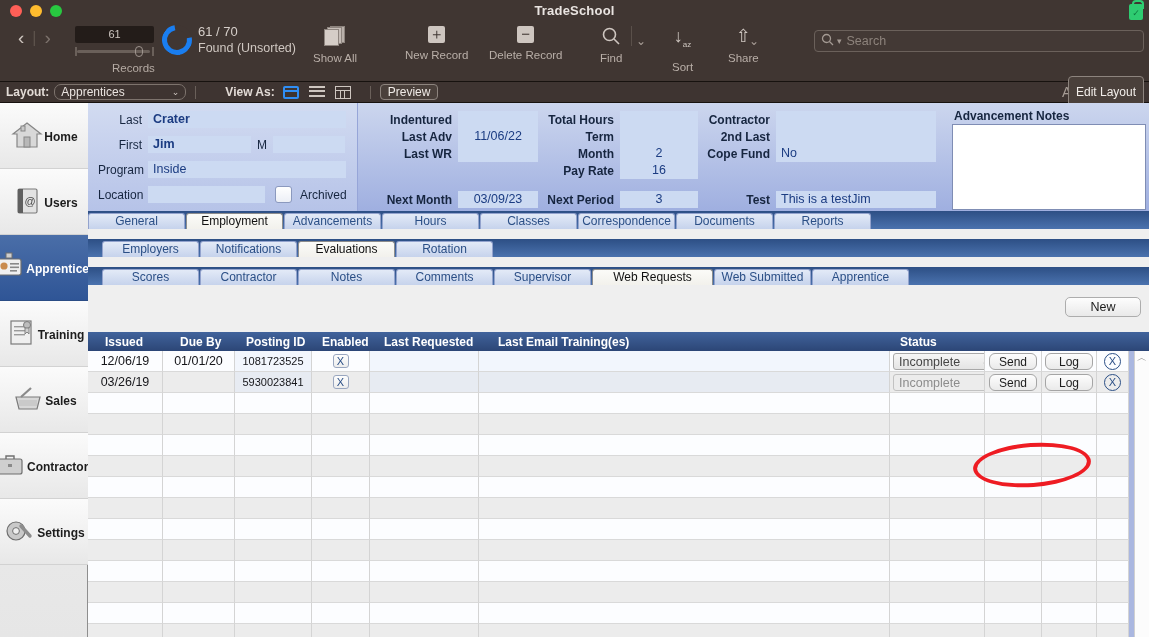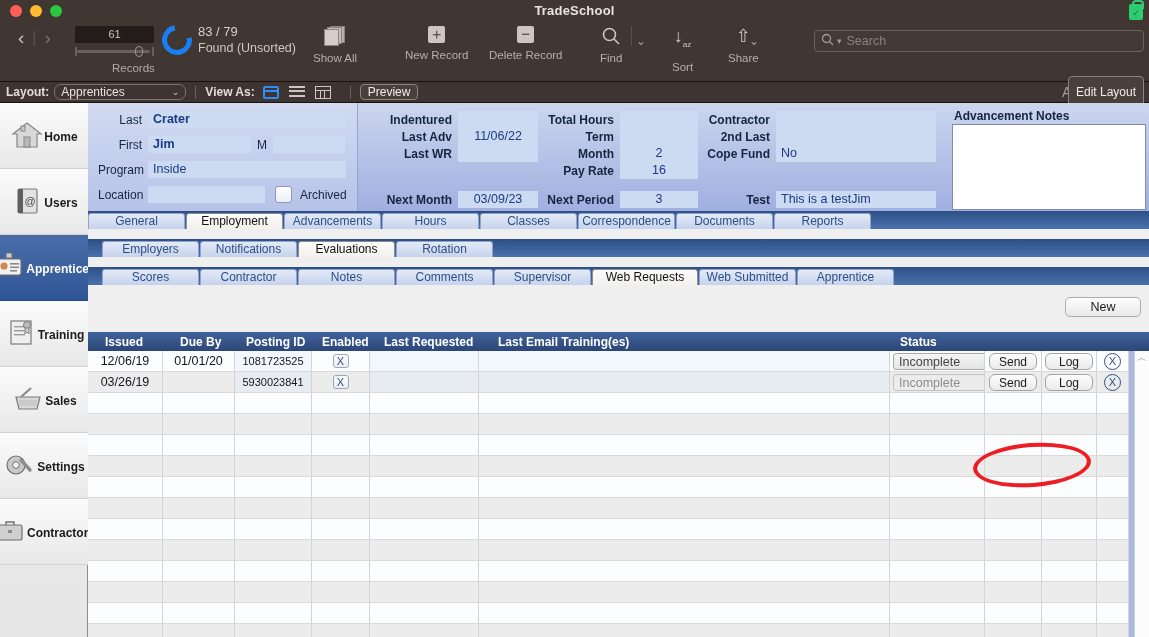--- a/index.html
+++ b/index.html
@@ -150,21 +150,21 @@
     color: #e2dbd6; font-size: 12px;
   }
   .layoutbar .lab { margin-right: 5px; font-weight: bold; font-size:12px;}
   .lsel {
     width: 132px; height: 16px; border: 1px solid #7d736d; border-radius: 7px;
     display:flex; align-items:center; justify-content:space-between;
     padding: 0 6px; font-size: 12px; color: #eae4e0;
   }
   .lsel .cv { font-size: 9px; color:#cfc7c1; }
   .bsep { width: 1px; height: 13px; background: #6a605a; margin: 0 9px; }
-  .viewas { font-weight: bold; font-size: 12px; margin-right: 8px; }
+  .viewas { font-weight: bold; font-size: 12px; margin-right: 8px; margin-left: 20px; }
   .vicon { width: 16px; height: 13px; margin-right: 10px; position:relative; }
   .vicon.form { border: 2px solid #2f8ef5; border-radius:2px; }
   .vicon.form:after { content:""; position:absolute; left:0; top:2px; width:100%; height:2px; background:#2f8ef5;}
   .vicon.list i { display:block; height:2px; background:#cec6c0; margin-bottom:2.5px; }
   .vicon.table { border: 1.5px solid #cec6c0; }
   .vicon.table:before { content:""; position:absolute; left:0; top:3px; width:100%; height:1.5px; background:#cec6c0;}
   .vicon.table:after {
     content:""; position:absolute; left:4px; top:3px; width:1.5px; height:8px; background:#cec6c0;
     box-shadow: 4px 0 0 #cec6c0;
   }
@@ -371,21 +371,21 @@
 
     <div class="rec-box">61</div>
     <div class="rec-slider">
       <span class="endL"></span>
       <span class="track"></span>
       <span class="endR"></span>
       <span class="knob"></span>
     </div>
     <div class="donut"></div>
     <div class="found">
-      <div>83 / 79</div>
+      <div>61 / 70</div>
       <div class="sub">Found (Unsorted)</div>
     </div>
     <div class="tb-label" style="left:112px;">Records</div>
 
     <div class="tb-item" style="left:313px;">
       <span class="ic-showall">
           <i></i>
           <i></i>
           <i></i>
         </span>
@@ -511,36 +511,36 @@
             <path d="M5,13 L29,13 L26,25 L8,25 Z" fill="#d8d8d8" stroke="#7a7a7a" stroke-width="1.2"></path>
             <path d="M10,13 L20,4" stroke="#8a8a8a" stroke-width="2.2" fill="none"></path>
             <rect x="8" y="16" width="18" height="6" fill="#bbb" opacity=".5"></rect>
           </svg>
       </span>
       <span class="lbl">Sales</span>
     </div>
     <div class="sb-item">
       <span class="sb-ic">
         <svg width="34" height="30" viewBox="0 0 34 30">
+            <rect x="5" y="9" width="24" height="15" rx="2" fill="#cfcfcf" stroke="#6f6f6f" stroke-width="1.2"></rect>
+            <path d="M13,9 L13,6 L21,6 L21,9" fill="none" stroke="#6f6f6f" stroke-width="1.4"></path>
+            <rect x="15" y="14" width="4" height="3" fill="#8a8a8a"></rect>
+          </svg>
+      </span>
+      <span class="lbl">Contractors</span>
+    </div>
+    <div class="sb-item">
+      <span class="sb-ic">
+        <svg width="34" height="30" viewBox="0 0 34 30">
             <circle cx="13" cy="15" r="9" fill="#c9c9c9" stroke="#6f6f6f" stroke-width="1.2"></circle>
             <circle cx="13" cy="15" r="3.4" fill="#efefef" stroke="#6f6f6f" stroke-width="1"></circle>
             <path d="M18,10 L27,20" stroke="#8d8d8d" stroke-width="3.4" stroke-linecap="round"></path>
           </svg>
       </span>
       <span class="lbl">Settings</span>
-    </div>
-    <div class="sb-item">
-      <span class="sb-ic">
-        <svg width="34" height="30" viewBox="0 0 34 30">
-            <rect x="5" y="9" width="24" height="15" rx="2" fill="#cfcfcf" stroke="#6f6f6f" stroke-width="1.2"></rect>
-            <path d="M13,9 L13,6 L21,6 L21,9" fill="none" stroke="#6f6f6f" stroke-width="1.4"></path>
-            <rect x="15" y="14" width="4" height="3" fill="#8a8a8a"></rect>
-          </svg>
-      </span>
-      <span class="lbl">Contractors</span>
     </div>
   </div>
 
   <div class="main">
 
     <div class="formtop">
       <div class="panel-left"></div>
 
       <div class="frow" style="left:10px; top:8px;">
         <span class="flabel" style="width:50px">Last</span>
@@ -646,21 +646,21 @@
     </div>
     <div class="tabpane p2"></div>
 
     <div class="tabrow lvl3"></div>
     <div class="tabstrip s3">
       <span class="tab" style="width:97px">Scores</span>
       <span class="tab" style="width:97px">Contractor</span>
       <span class="tab" style="width:97px">Notes</span>
       <span class="tab" style="width:97px">Comments</span>
       <span class="tab" style="width:97px">Supervisor</span>
-      <span class="tab sel" style="width:106px">Web Requests</span>
+      <span class="tab sel" style="width:121px">Web Requests</span>
       <span class="tab" style="width:97px">Web Submitted</span>
       <span class="tab" style="width:97px">Apprentice</span>
       <span class="tabfill"></span>
     </div>
     <div class="tabpane p3"></div>
 
     <div class="new-btn">New</div>
 
     <div class="tbl">
       <div class="thead">

